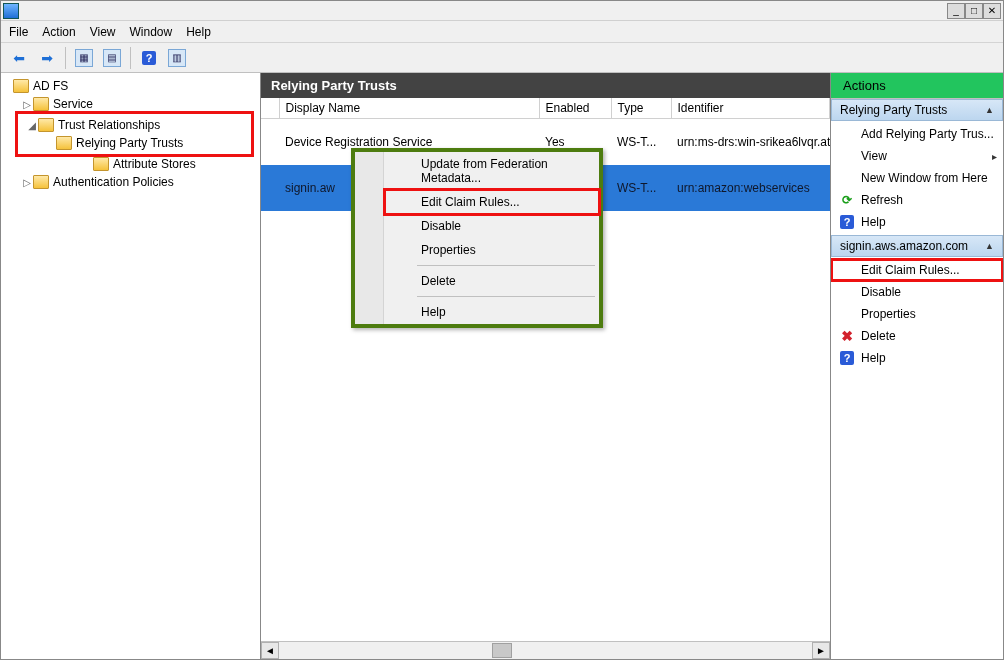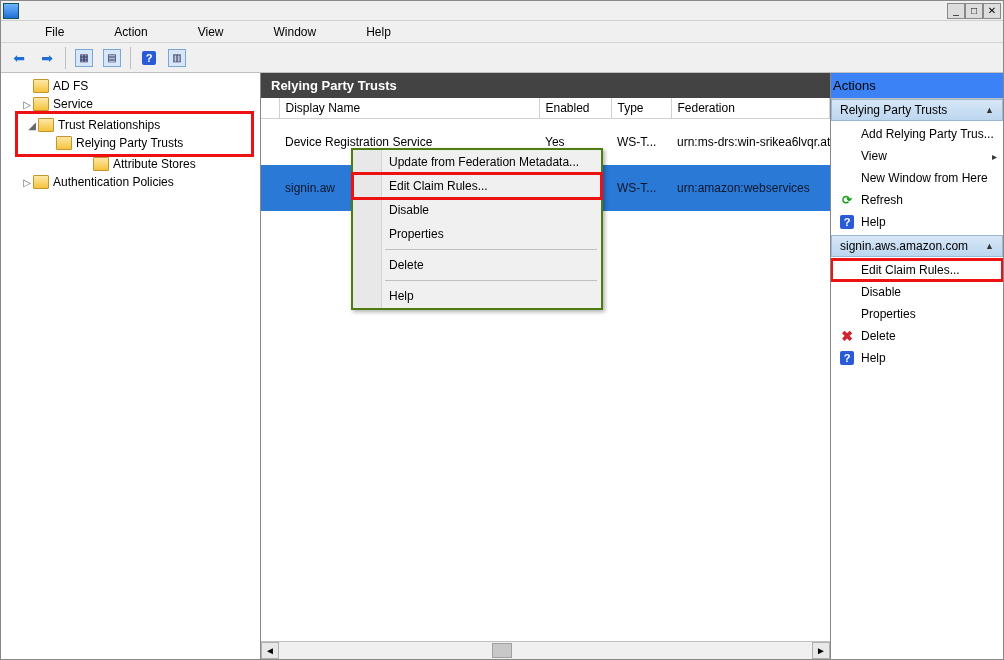--- a/index.html
+++ b/index.html
@@ -2,21 +2,21 @@
 <html><head>
 <meta charset="utf-8">
 <style>
   * { box-sizing: border-box; margin: 0; padding: 0; font-family: "Segoe UI", Tahoma, sans-serif; font-size: 12px; }
   html, body { width: 1004px; height: 660px; background: #f0f0f0; overflow: hidden; }
   .window { width: 1004px; height: 660px; border: 1px solid #888; background: #f0f0f0; display: flex; flex-direction: column; }
   .titlebar { height: 20px; background: #f0f0f0; display: flex; align-items: center; justify-content: space-between; padding: 0 2px; border-bottom: 1px solid #d0d0d0;}
   .win-controls { display: flex; gap: 0; }
   .win-btn { width: 18px; height: 16px; border: 1px solid #888; background: #ddd; display:flex;align-items:center;justify-content:center;font-size:10px;line-height:1; }
   .menubar { height: 22px; display: flex; align-items: center; gap: 14px; padding: 0 8px; background: #f0f0f0; border-bottom: 1px solid #d4d4d4;}
-  .menubar span { cursor: default; margin-left: 36px; }
+  .menubar span { cursor: default; }
   .toolbar { height: 30px; display: flex; align-items: center; gap: 4px; padding: 0 6px; background: #f0f0f0; border-bottom: 1px solid #c0c0c0;}
   .tool-btn { width: 24px; height: 24px; border: 1px solid transparent; display:flex;align-items:center;justify-content:center; }
   .tool-sep { width:1px; height:22px; background:#c0c0c0; margin:0 2px; }
   .arrow-left::before { content:"⬅"; color:#1e6fd6; font-size:14px;}
   .arrow-right::before { content:"➡"; color:#1e6fd6; font-size:14px;}
   .content { flex: 1; display: flex; overflow: hidden; background:#fff;}
   .tree-pane { width: 260px; border-right: 1px solid #888; background:#fff; padding: 4px 0; overflow:auto;}
   .tree-item { display:flex; align-items:center; padding: 1px 4px 1px 0; white-space:nowrap; cursor:default; height:18px;}
   .expander { width:12px; display:inline-flex; justify-content:center; color:#666; font-size:10px;}
   .folder-icon { width:16px; height:14px; margin-right:4px; display:inline-block; }
@@ -26,31 +26,31 @@
   .indent-3 { padding-left: 52px; margin-left: 38px; }
   .highlight-box { border: 3px solid #e11; padding: 2px; margin: -2px 6px -2px 14px; }
   .center-pane { flex:1; display:flex; flex-direction:column; border-right:1px solid #888; background:#fff; overflow:hidden; position:relative;}
   .center-header { background:#434343; color:#fff; font-weight:bold; padding:5px 10px; font-size:13px; }
   .table-wrap { flex:1; overflow:auto; position:relative;}
   table { border-collapse:collapse; width:100%; table-layout:fixed; }
   th { background:#fff; border-right:1px solid #d0d0d0; border-bottom:1px solid #d0d0d0; text-align:left; font-weight:normal; padding:2px 6px; height:20px; overflow:hidden; white-space:nowrap;}
   td { padding:16px 6px; white-space:nowrap; overflow:hidden; text-overflow:clip; height:18px;}
   tr.selected td { background:#2a79d7; color:#0f172a; }
   .col-marker { width:18px; }
-  .ctx-menu { position:absolute; top:50px; left:90px; width:252px; background:#f0f0f0; border:2px solid #4d7c0f; box-shadow:2px 2px 4px rgba(0,0,0,0.3); z-index:10; }
+  .ctx-menu { position:absolute; top:50px; left:90px; width:252px; background:#f0f0f0; border:4px solid #4d7c0f; box-shadow:2px 2px 4px rgba(0,0,0,0.3); z-index:10;padding-left:30px; }
   .ctx-item { padding:5px 12px 5px 36px; position:relative; cursor:default;}
   .ctx-sep { height:1px; background:#c0c0c0; margin:3px 4px 3px 32px; }
   .ctx-menu::before { content:""; position:absolute; left:0; top:0; bottom:0; width:28px; background:#e8e8e8; border-right:1px solid #d4d4d4;}
   .ctx-item.hl { outline:3px solid #e11; outline-offset:-1px; z-index:2;}
   .hscroll { height:18px; border-top:1px solid #c0c0c0; display:flex; background:#f0f0f0;}
   .hs-btn { width:18px; border:1px solid #b0b0b0; background:#e8e8e8; display:flex;align-items:center;justify-content:center;font-size:10px;}
   .hs-track { flex:1; background:#f0f0f0; position:relative;}
   .hs-thumb { position:absolute; left:40%; width:20px; top:1px; bottom:1px; background:#c8c8c8; border:1px solid #a0a0a0;}
   .actions-pane { width:172px; background:#fff; display:flex; flex-direction:column; overflow:hidden;}
-  .actions-header { background:#3b82f6; border-bottom:1px solid #c0c0c0; font-weight:normal; padding:5px 2px; font-size:13px; }
+  .actions-header { background:#22c55e; border-bottom:1px solid #c0c0c0; font-weight:normal; padding:5px 12px; font-size:13px; }
   .actions-section-hdr { background: linear-gradient(#d7e7f7,#bcd6ef); border:1px solid #9ab8d6; padding:3px 8px; font-size:12px; display:flex; justify-content:space-between; align-items:center;}
   .actions-list { padding: 2px 0; }
   .action-item { display:flex; align-items:center; gap:6px; padding:3px 6px 3px 8px; cursor:default; white-space:nowrap; overflow:hidden; text-overflow:ellipsis;}
   .action-item .aicon { width:16px; height:16px; display:flex;align-items:center;justify-content:center; flex-shrink:0;}
   .action-item.highlighted { outline:3px solid #e11; outline-offset:-2px;}
   .chev::after { content:"▸"; color:#333; font-size:10px;}
   .a-tri { color:#333; font-size:9px;}
   .refresh-icon { color:#1a9e1a; font-weight:bold;}
   .help-icon { background:#2a5bd7; color:#fff; width:14px;height:14px; font-weight:bold; display:flex;align-items:center;justify-content:center; font-size:11px; border-radius:2px;}
   .delete-icon { color:#d2222d; font-weight:bold; font-size:14px;}
@@ -93,21 +93,21 @@
         <span class="help-icon">?</span>
       </div>
     <div class="tool-btn">
         <span class="tool-icn">▥</span>
       </div>
   </div>
 
   <div class="content">
 
     <div class="tree-pane">
-      <div class="tree-item" style="padding-left:20px">
+      <div class="tree-item" style="padding-left:0">
         <span class="expander"></span>
         <span class="adfs-icon"></span>
         <span>AD FS</span>
       </div>
       <div class="tree-item indent-1">
         <span class="expander">▷</span>
         <span class="folder-icon folder-y"></span>
         <span>Service</span>
       </div>
 
@@ -146,21 +146,21 @@
               <col style="width:72px">
               <col style="width:60px">
               <col>
           </colgroup>
           <thead>
             <tr>
               <th class="col-marker"></th>
               <th>Display Name</th>
               <th>Enabled</th>
               <th>Type</th>
-              <th>Federation</th>
+              <th>Identifier</th>
             </tr>
           </thead>
           <tbody>
             <tr>
               <td></td>
               <td>Device Registration Service</td>
               <td>Yes</td>
               <td>WS-T...</td>
               <td>urn:ms-drs:win-srikea6lvqr.athe</td>
             </tr>

